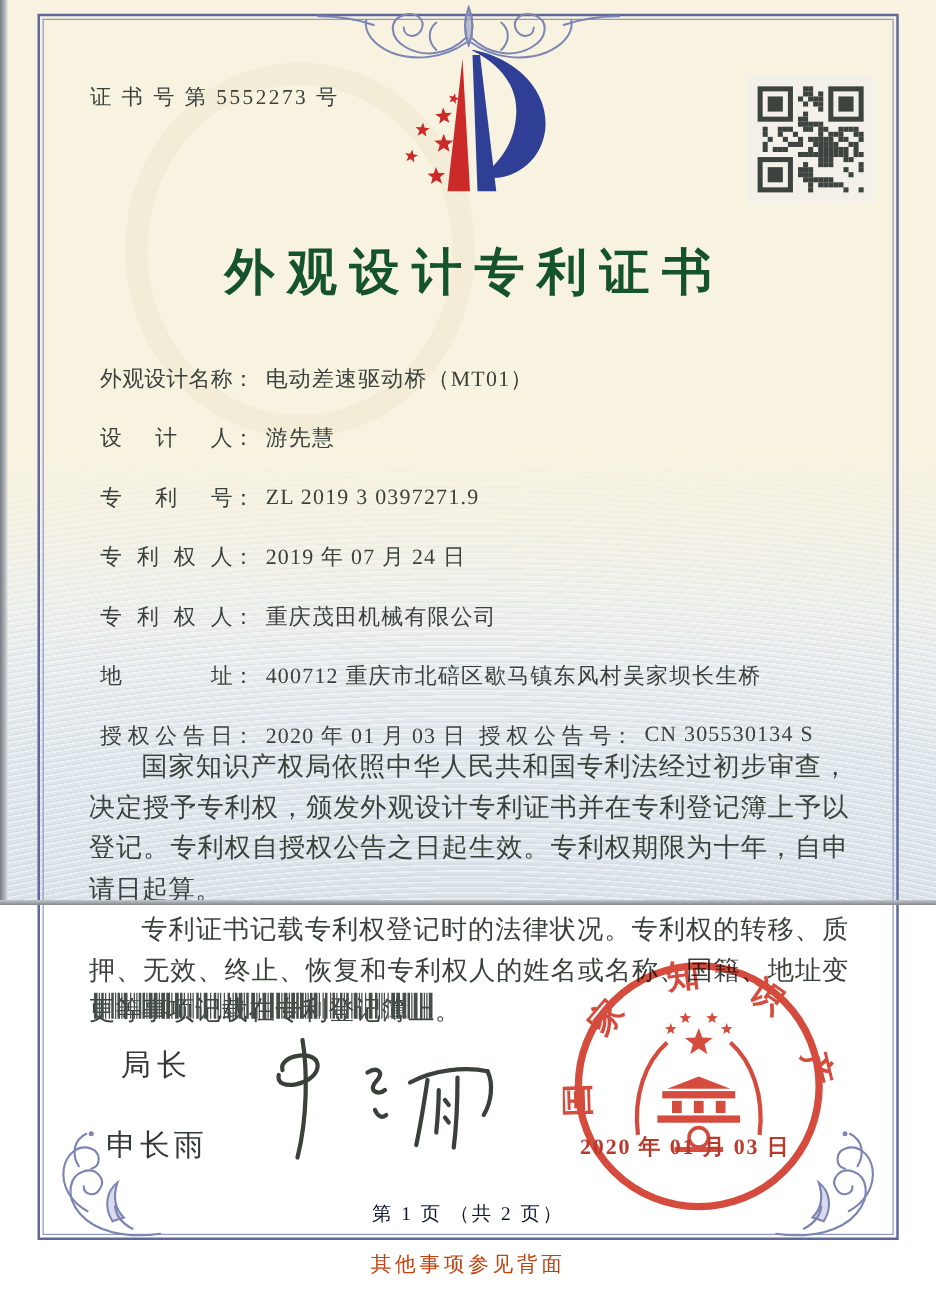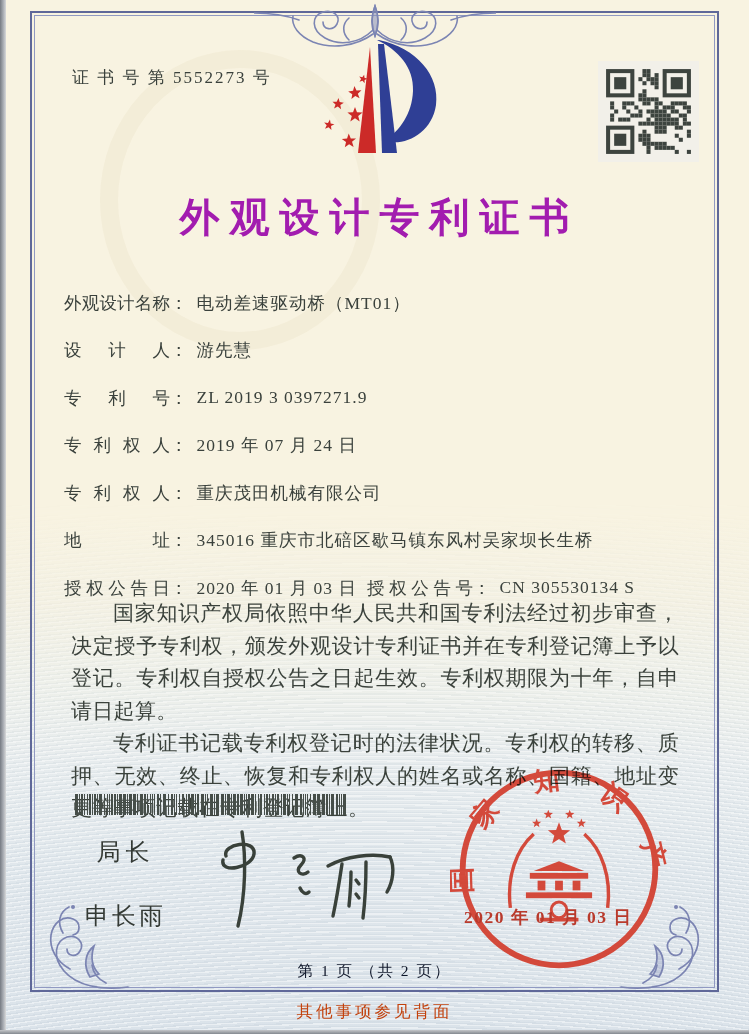--- a/index.html
+++ b/index.html
@@ -1,18 +1,18 @@
 <!DOCTYPE html>
 <html><head>
 <meta charset="utf-8">
 <style>
   * { margin:0; padding:0; box-sizing:border-box; }
   html,body { width:749px; height:1034px; background:#ffffff; overflow:hidden;
     font-family:"Liberation Serif","DejaVu Serif",serif; }
-  .scan { position:relative; width:749px; height:1034px; background:#f8f3e1; }
+  .scan { position:relative; width:749px; height:724px; background:#f8f3e1; }
 
   
   .edge-left  { position:absolute; left:0; top:0; width:6px; height:100%;
     background:linear-gradient(90deg,#767b83,#aeb2b8 60%,#d8d9da); z-index:9; }
   .edge-bottom{ position:absolute; left:0; bottom:0; width:100%; height:4px;
     background:linear-gradient(0deg,#83888f,#c4c6c9); z-index:9; }
 
   
   .paper { position:absolute; inset:0;
     background:linear-gradient(180deg,#f8f3e1 0%,#f8f3e1 50%,#f4f1e3 58%,
@@ -34,24 +34,24 @@
   .deco svg { display:block; }
 
   .content { position:absolute; inset:0; z-index:4; color:#3a413c; }
 
   .cert-no { position:absolute; left:72px; top:66px; font-size:17px; letter-spacing:2px; }
 
   .logo { position:absolute; left:299px; top:30px; width:156px; height:142px; }
   .qr   { position:absolute; left:598px; top:61px; width:101px; height:101px; }
 
   .title { position:absolute; left:0; top:190px; width:100%; text-align:center;
-    font-size:40px; font-weight:600; letter-spacing:10px; color:#a21caf;
+    font-size:40px; font-weight:600; letter-spacing:10px; color:#14532d;
     text-indent:10px; }
 
-  .fields { position:absolute; left:64px; top:279px; width:612px; font-size:17.5px; }
+  .fields { position:absolute; left:80px; top:279px; width:612px; font-size:17.5px; }
   .frow { position:relative; height:47.5px; display:flex; align-items:center; }
   .flabel { display:inline-block; width:106px; text-align:justify; text-align-last:justify; }
   .fcolon { display:inline-block; margin-right:9px; }
   .fvalue { letter-spacing:1px; white-space:nowrap; }
   .pair-abs { position:absolute; left:303px; top:0; height:47.5px; display:flex; align-items:center; }
 
   .body-text { position:absolute; left:71px; top:597px; width:608px; font-size:21px;
     line-height:32.5px; text-align:justify; letter-spacing:.3px; color:#3b423c; }
   .body-text p { text-indent:2em; }
 
@@ -306,21 +306,21 @@
         <span class="fvalue">2019 年 07 月 24 日</span>
       </div>
       <div class="frow">
         <span class="flabel">专利权人</span>
           <span class="fcolon">：</span>
         <span class="fvalue">重庆茂田机械有限公司</span>
       </div>
       <div class="frow">
         <span class="flabel">地址</span>
           <span class="fcolon">：</span>
-        <span class="fvalue">345016 重庆市北碚区歇马镇东风村吴家坝长生桥</span>
+        <span class="fvalue">400712 重庆市北碚区歇马镇东风村吴家坝长生桥</span>
       </div>
       <div class="frow">
         <span class="flabel">授权公告日</span>
           <span class="fcolon">：</span>
         <span class="fvalue">2020 年 01 月 03 日</span>
         <span class="pair-abs">
           <span class="flabel">授权公告号</span>
             <span class="fcolon">：</span>
           <span class="fvalue">CN 305530134 S</span>
         </span>

